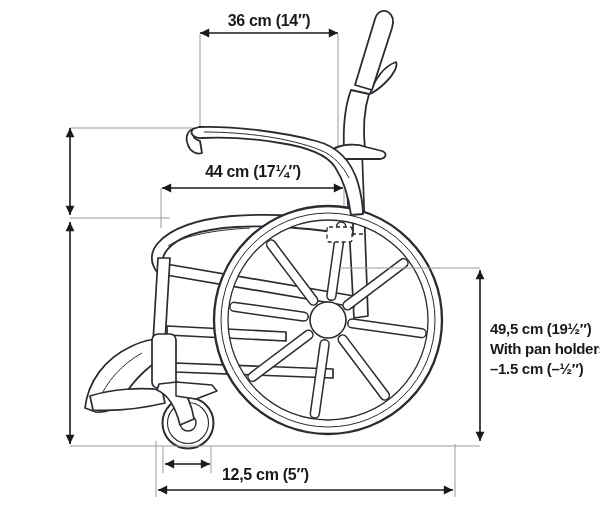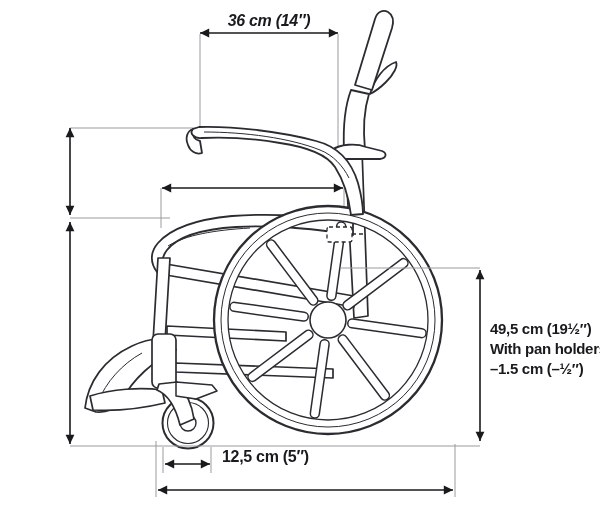--- a/index.html
+++ b/index.html
@@ -1,21 +1,21 @@
 <!DOCTYPE html>
 <html><head>
 <meta charset="utf-8">
 <style>
   html,body{margin:0;padding:0;background:#ffffff;}
   #stage{position:relative;width:600px;height:520px;background:#ffffff;overflow:hidden;
          font-family:"Liberation Sans","DejaVu Sans",sans-serif;}
   #art{position:absolute;left:0;top:0;}
   .dim-label{position:absolute;color:#1a1a1e;font-weight:bold;font-size:16px;line-height:21px;
              letter-spacing:-0.3px;white-space:nowrap;}
-  .center{transform:translateX(-50%);text-align:left;font-style:italic;}
+  .center{transform:translateX(-50%);text-align:left;}
   .right-block{font-size:15px;line-height:20px;}
 </style>
 </head>
 <body>
 
 <div id="stage">
 
   <svg id="art" width="600" height="520" viewBox="0 0 600 520">
     <defs>
       <marker id="arr" viewBox="0 0 12 12" refX="11" refY="6" markerWidth="11" markerHeight="11" markerUnits="userSpaceOnUse" orient="auto-start-reverse">
@@ -116,24 +116,25 @@
       <line x1="162" y1="188" x2="343" y2="188" marker-start="url(#arr)" marker-end="url(#arr)"></line>
       <line x1="480" y1="270" x2="480" y2="441" marker-start="url(#arr)" marker-end="url(#arr)"></line>
       <line x1="165" y1="464" x2="210" y2="464" marker-start="url(#arr)" marker-end="url(#arr)"></line>
       <line x1="158" y1="490" x2="453" y2="490" marker-start="url(#arr)" marker-end="url(#arr)"></line>
     </g>
   </svg>
 
   <div class="dim-label center" style="left:269px;top:10px;">36 cm (14″)</div>
 
 
+  <div class="dim-label center" style="left:253px;top:161px;">44 cm (17¼″)</div>
 
 
   <div class="dim-label right-block" style="left:490px;top:319px;">
     <div>49,5 cm (19½″)</div>
     <div>With pan holders</div>
     <div>–1.5 cm (–½″)</div>
   </div>
 
-  <div class="dim-label" style="left:222px;top:446px;">12,5 cm (5″)</div>
+  <div class="dim-label" style="left:222px;top:464px;">12,5 cm (5″)</div>
 
 
 </div>
 
 </body></html>

